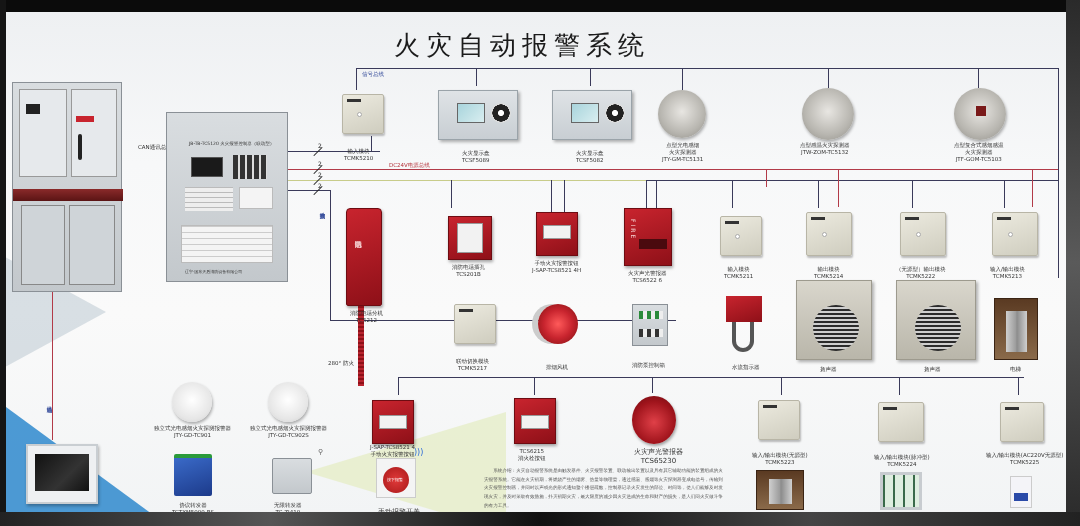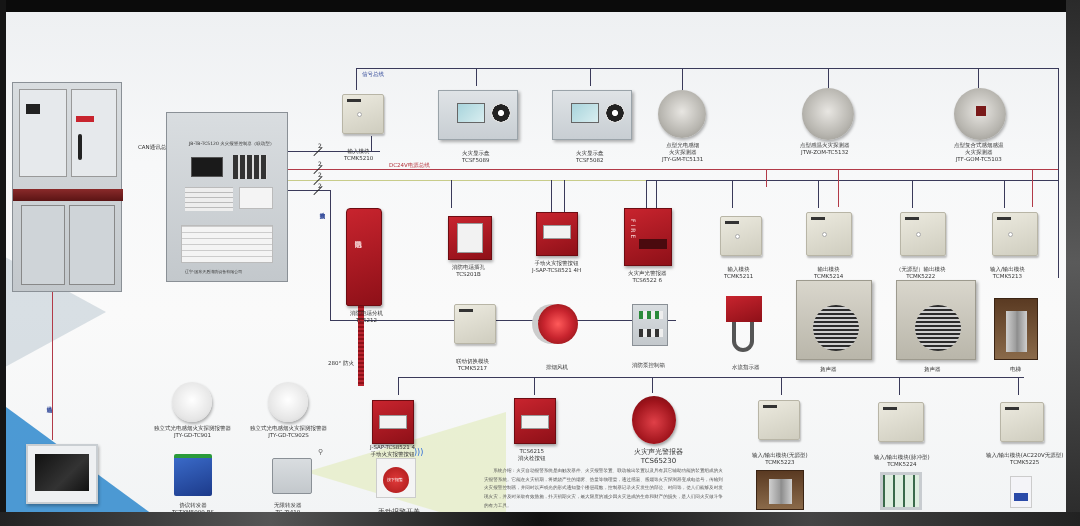--- a/index.html
+++ b/index.html
@@ -48,20 +48,21 @@
 <body>
 
 <div class="topbar"></div>
 <div class="leftbar"></div>
 
 <div class="board">
   <div class="deco-tri1"></div>
   <div class="deco-tri2"></div>
   <div class="deco-green"></div>
 
+  <div class="title">火灾自动报警系统</div>
 
   <div class="line" style="left:350px;top:56px;width:702px;height:1px;"></div>
   <div class="line" style="left:350px;top:56px;width:1px;height:22px;"></div>
   <div class="line" style="left:470px;top:56px;width:1px;height:18px;"></div>
   <div class="line" style="left:584px;top:56px;width:1px;height:18px;"></div>
   <div class="line" style="left:676px;top:56px;width:1px;height:22px;"></div>
   <div class="line" style="left:822px;top:56px;width:1px;height:20px;"></div>
   <div class="line" style="left:972px;top:56px;width:1px;height:20px;"></div>
   <div class="line" style="left:1052px;top:56px;width:1px;height:210px;"></div>
   <div class="lbl blue" style="left:356px;top:59px;">信号总线</div>

